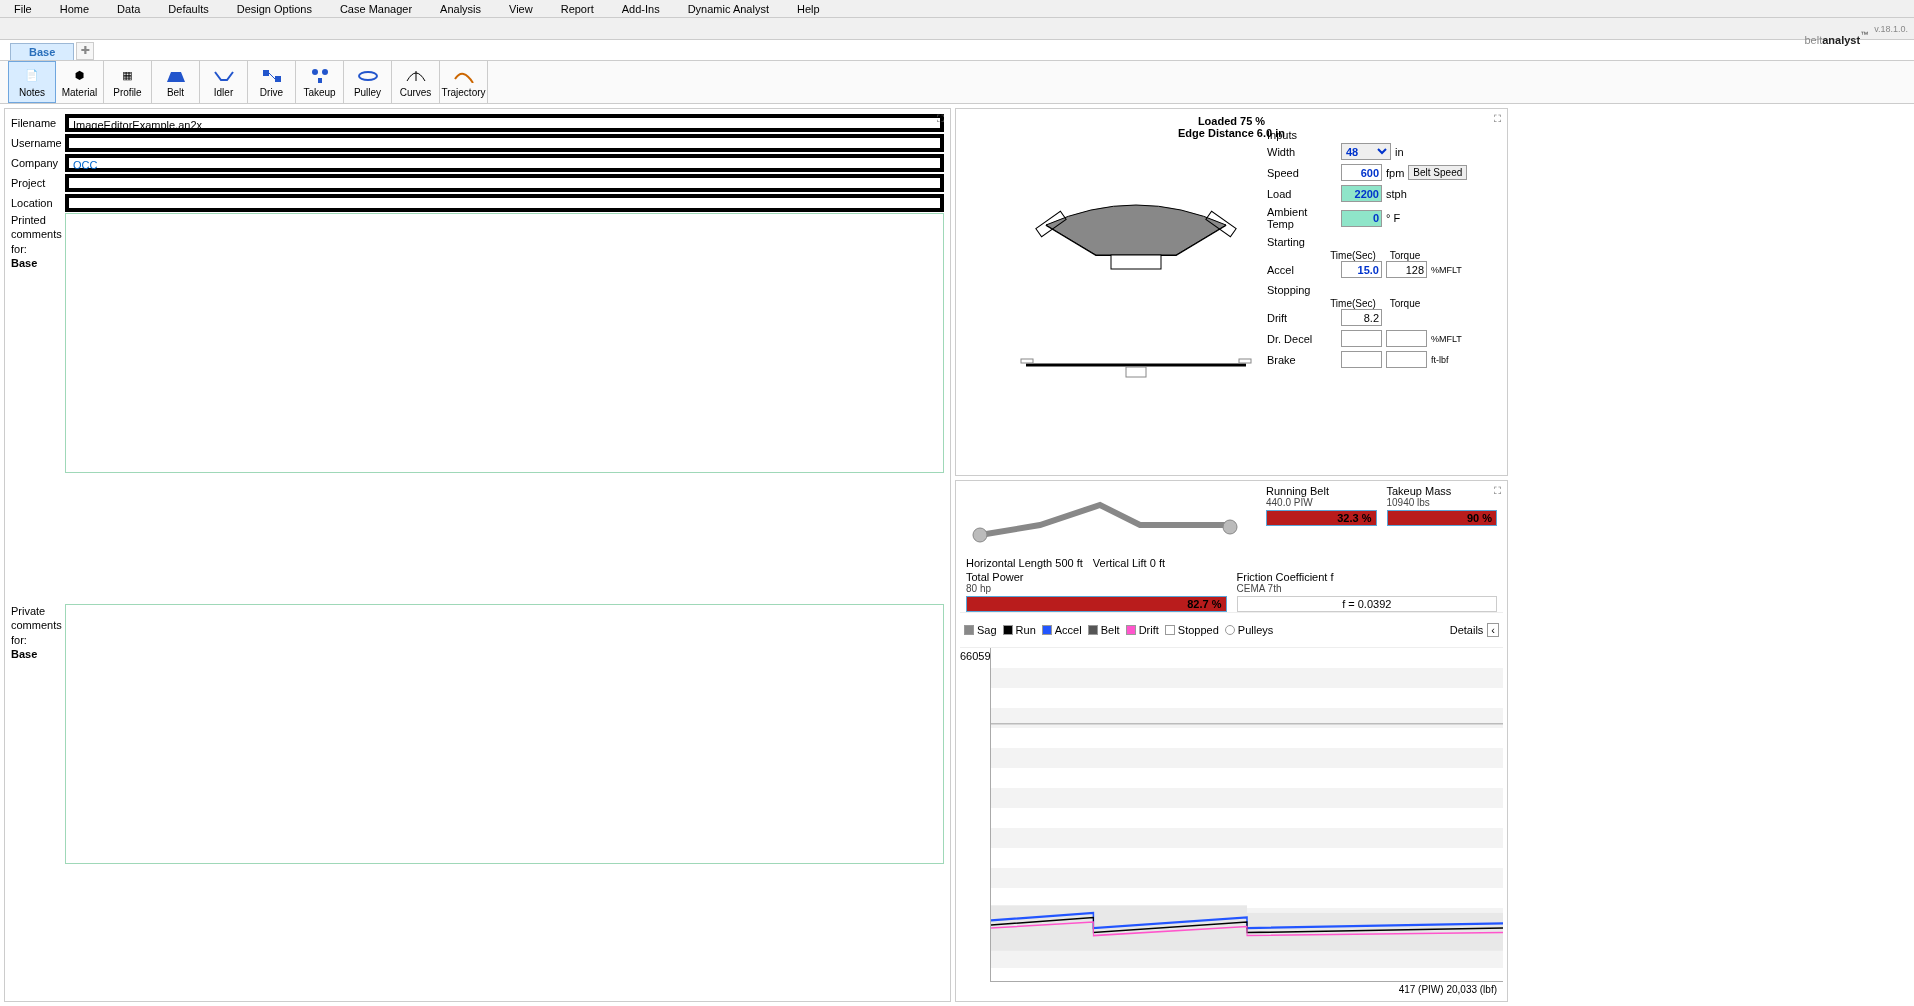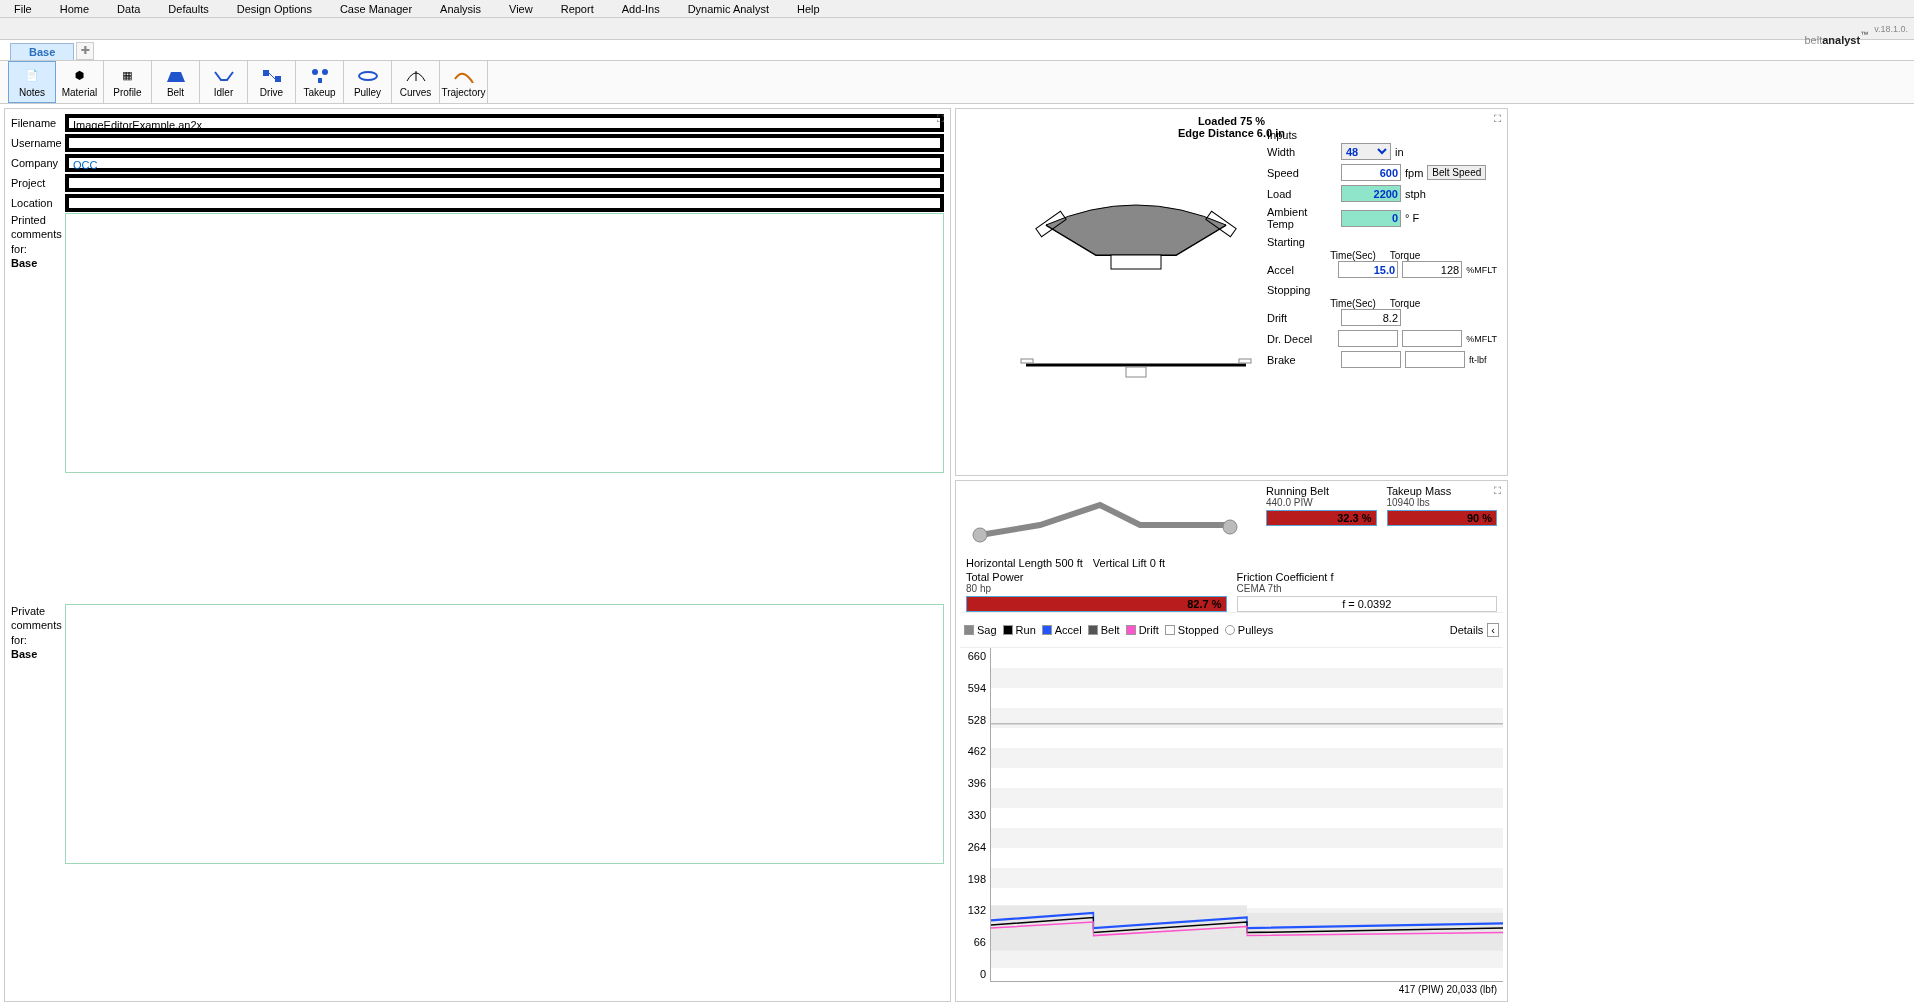--- a/index.html
+++ b/index.html
@@ -38,21 +38,21 @@
 .form-row.multiline .input { height: auto; min-height: 260px; border: 1px solid #9fd8b8; }
 .form-row .lbl-multi { width: 54px; line-height: 1.3; }
 .form-row .lbl-multi b { font-weight: bold; }
 
 .diagram-panel { border: 1px solid #ccc; height: 368px; position: relative; padding: 6px; }
 .diagram-title { text-align: center; font-weight: bold; font-size: 11px; }
 .diagram-sub { text-align: center; font-weight: bold; font-size: 11px; }
 .inputs-block { position: absolute; top: 20px; right: 10px; width: 230px; }
 .inp-row { display: flex; align-items: center; gap: 4px; margin-bottom: 4px; }
 .inp-row .lbl { width: 70px; }
-.inp-row input { width: 60px; height: 17px; border: 1px solid #999; padding: 0 2px; text-align: right; }
+.inp-row input { width: 41px; height: 17px; border: 1px solid #999; padding: 0 2px; text-align: right; }
 .inp-blue { color: #0033cc; font-weight: bold; }
 .inp-hl { background: #8fe5c9; }
 .small-btn { border: 1px solid #999; background: #eee; padding: 1px 4px; font-size: 10px; }
 .inp-section { margin-top: 6px; }
 .inp-header { font-size: 11px; margin-bottom: 2px; }
 .inp-cols { display: flex; gap: 4px; margin-left: 62px; }
 .inp-cols span { width: 48px; text-align: center; font-size: 10px; }
 
 .diagram-svg { position: absolute; left: 40px; top: 46px; }
 
@@ -63,21 +63,21 @@
 .stat-block .hdr { font-size: 11px; }
 .stat-block .sub { font-size: 10px; color: #444; }
 .stat-bar { background: #b91c1c; border: 1px solid #5aa6d8; height: 16px; display: flex; align-items: center; justify-content: flex-end; padding: 0 4px; font-weight: bold; margin-top: 2px; }
 .stat-bar.plain { background: #fff; border: 1px solid #ccc; font-weight: normal; justify-content: center; }
 .profile-labels { display: flex; gap: 10px; font-size: 10px; padding: 2px 6px; }
 .legend { display: flex; gap: 6px; align-items: center; padding: 10px 4px; border-top: 1px solid #eee; border-bottom: 1px solid #eee; }
 .legend-item { display: flex; align-items: center; gap: 3px; font-size: 10px; }
 .legend-sw { width: 10px; height: 10px; border: 1px solid #999; }
 .legend-right { margin-left: auto; display: flex; align-items: center; gap: 4px; }
 .chart-area { flex: 1; display: flex; }
-.y-axis { width: 30px; display: flex; flex-direction: column; justify-content: space-between; text-align: right; font-size: 9px; padding: 2px 4px 2px 0; }
+.y-axis { width: 30px; display: flex; justify-content: space-between; text-align: right; font-size: 9px; padding: 2px 4px 2px 0; }
 .plot { flex: 1; border-left: 1px solid #aaa; border-bottom: 1px solid #aaa; position: relative; background: repeating-linear-gradient(to bottom, #fff, #fff 20px, #f3f3f3 20px, #f3f3f3 40px); }
 .footer-stats { text-align: right; font-size: 10px; padding: 2px 6px; }
 
 select.combo { width: 50px; height: 17px; border: 1px solid #999; color: #0033cc; font-weight: bold; }
 </style>
 </head>
 <body>
 
 <div class="menubar">
   <div class="menu-item">File</div>

